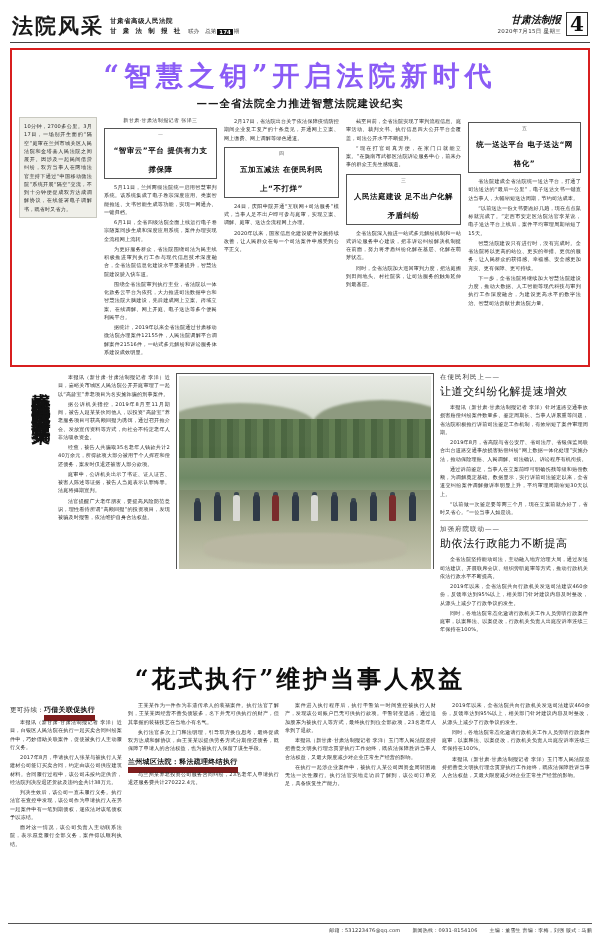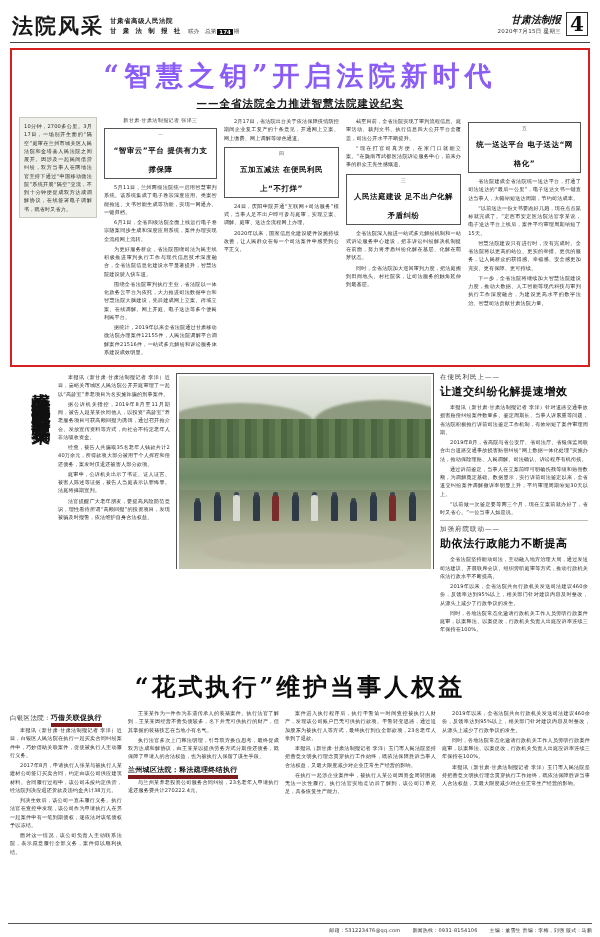--- a/index.html
+++ b/index.html
@@ -26,21 +26,21 @@
   .mh-date{font-size:5.5px;color:#333;margin-top:1px;letter-spacing:.3px;}
   .mh-pageno{font-family:"DejaVu Serif","Liberation Serif",serif;font-size:20px;font-weight:700;border:1px solid #333;width:20px;height:22px;display:flex;align-items:center;justify-content:center;line-height:1;}
   .rule{border-top:1px solid #444;margin:2px 2px 0 2px;}
 
   
   .feature{border:2px solid #d81f1f;margin:5px 2px 0 2px;padding:6px 7px 7px 7px;position:relative;}
   .headline{
     text-align:center;font-family:"DejaVu Serif","Liberation Serif",serif;
     font-size:27px;font-weight:700;letter-spacing:5px;line-height:1.15;color:#8b5cf6;margin:4px 0 0 0;
   }
-  .subhead{text-align:center;font-size:10.5px;font-weight:700;letter-spacing:1px;margin:6px 0 6px 0;color:#1a1a1a;text-decoration:underline;}
+  .subhead{text-align:center;font-size:10.5px;font-weight:700;letter-spacing:1px;margin:6px 0 6px 0;color:#1a1a1a;}
 
   .cols{display:flex;gap:7px;align-items:stretch;}
   .col{flex:1;min-width:0;}
   .col.lead{flex:0 0 78px;}
   .col.wide{flex:1.02;}
 
   .lead-box{background:#efefe9;border:1px solid #c9c9c0;padding:4px 4px;}
   .byline{font-size:5px;text-align:center;color:#333;margin-bottom:3px;letter-spacing:.4px;}
 
   
@@ -79,35 +79,35 @@
   .photo .trees{position:absolute;top:22%;left:0;right:0;height:20%;background:repeating-linear-gradient(90deg,#4f6b43 0 6px,#5d7a4d 6px 12px,#44603a 12px 18px);opacity:.9;}
   .photo .ground{position:absolute;bottom:0;left:0;right:0;height:42%;background:linear-gradient(180deg,#7d8a6c,#a9ad92 45%,#c8c8b2);}
   .photo .path{position:absolute;bottom:4%;left:10%;width:80%;height:16%;background:#b9b7a2;border-radius:40%;filter:blur(1px);}
   .photo .people{position:absolute;bottom:26%;left:6%;right:6%;height:34%;display:flex;align-items:flex-end;justify-content:space-between;}
   .photo .p{width:7px;height:26px;background:#2f3a47;border-radius:3px 3px 1px 1px;box-shadow:0 -4px 0 -1px #3a4650;}
   .photo .p.r{background:#7a2c2c;}
   .photo .p.w{background:#d9d9d4;}
   .photo .p.s{height:20px;}
 
   .rhead-kicker{font-size:6.5px;color:#3a3a3a;letter-spacing:1px;margin-bottom:2px;font-family:"DejaVu Serif","Liberation Serif",serif;}
-  .rhead-title{font-family:"DejaVu Serif","Liberation Serif",serif;font-size:11px;font-weight:700;letter-spacing:.6px;color:#0d0d0d;margin-bottom:4px;}
+  .rhead-title{font-family:"DejaVu Serif","Liberation Serif",serif;font-size:11px;font-weight:400;letter-spacing:.6px;color:#0d0d0d;margin-bottom:4px;}
 
   
   .headline2{
     text-align:center;font-family:"DejaVu Serif","Liberation Serif",serif;
-    font-size:24px;font-weight:700;letter-spacing:3px;color:#0d0d0d;margin:24px 0 6px 0;
+    font-size:24px;font-weight:700;letter-spacing:3px;color:#0d0d0d;margin:16px 0 6px 0;
   }
   .bottom{display:flex;gap:6px;margin:0 2px;}
   .bcol{flex:1;min-width:0;}
   .bcol.c1{flex:0 0 112px;}
   .bcol.rightcol{flex:0 0 148px;}
 
   .smallhead{font-size:7px;font-weight:700;color:#111;margin:4px 0 3px 0;letter-spacing:.3px;}
   .smallhead .k{font-weight:400;color:#333;font-size:6.5px;}
-  .smallhead u{text-decoration:none;border-bottom:4px solid #7f1d1d;padding-bottom:1px;}
+  .smallhead u{text-decoration:none;border-bottom:6px solid #7f1d1d;padding-bottom:1px;}
 
   
   .footer{position:absolute;left:8px;right:8px;bottom:4px;border-top:1px solid #555;padding-top:3px;
           display:flex;justify-content:flex-end;gap:12px;font-size:5px;color:#333;letter-spacing:.2px;}
   .hdiv{border-top:1px solid #bdbdb6;margin:4px 0;}
 </style>
 </head>
 <body>
 
 <div class="page">
@@ -281,21 +281,21 @@
         <p>同时，各地法院常态化邀请行政机关工作人员旁听行政案件庭审，以案释法、以案促改，行政机关负责人出庭应诉率连续三年保持在100%。</p>
       </div>
     </div>
   </div>
 
   <div class="headline2">“花式执行”维护当事人权益</div>
 
   <div class="bottom">
     <div class="bcol c1">
       <div class="smallhead">
-        <span class="k">白银区法院：</span><u>巧借关联促执行</u>
+        <span class="k">更可持续：</span><u>巧借关联促执行</u>
       </div>
       <div class="body-text">
         <p>本报讯（新甘肃·甘肃法制报记者 李洋）近日，白银区人民法院在执行一起买卖合同纠纷案件中，巧妙借助关联案件，促使被执行人主动履行义务。</p>
         <p>2017年8月，申请执行人张某与被执行人某建材公司签订买卖合同，约定由该公司供应建筑材料。合同履行过程中，该公司未按约定供货，经法院判决应退还货款及违约金共计38万元。</p>
         <p>判决生效后，该公司一直未履行义务。执行法官在查控中发现，该公司作为申请执行人在另一起案件中有一笔到期债权，遂依法对该笔债权予以冻结。</p>
         <p>面对这一情况，该公司负责人主动联系法院，表示愿意履行全部义务，案件得以顺利执结。</p>
       </div>
     </div>
 
     <div class="bcol">

